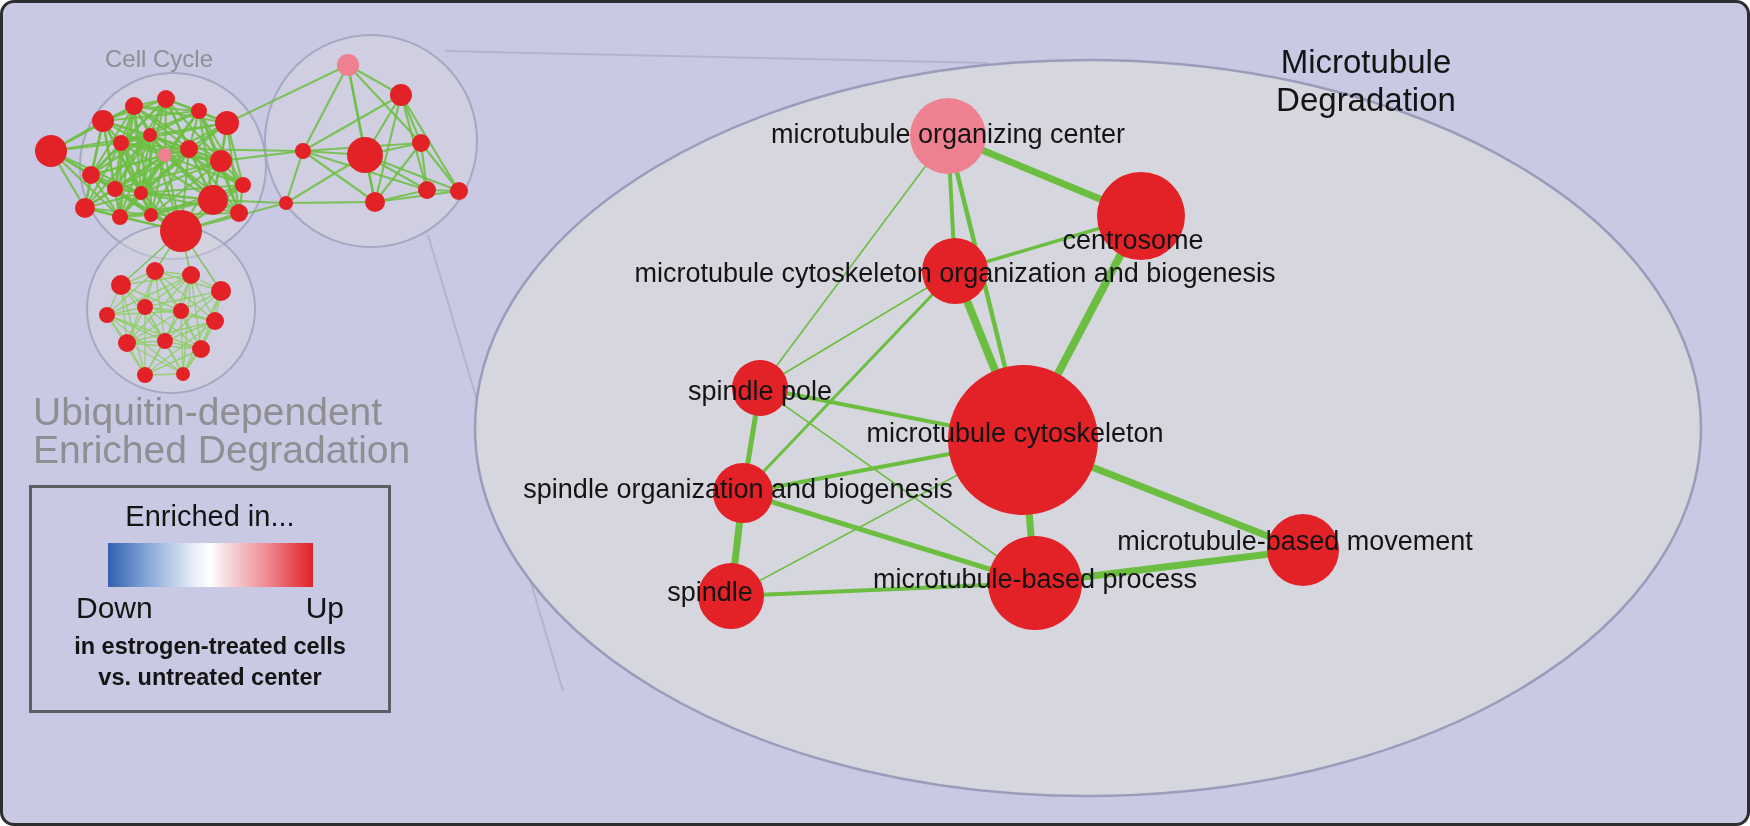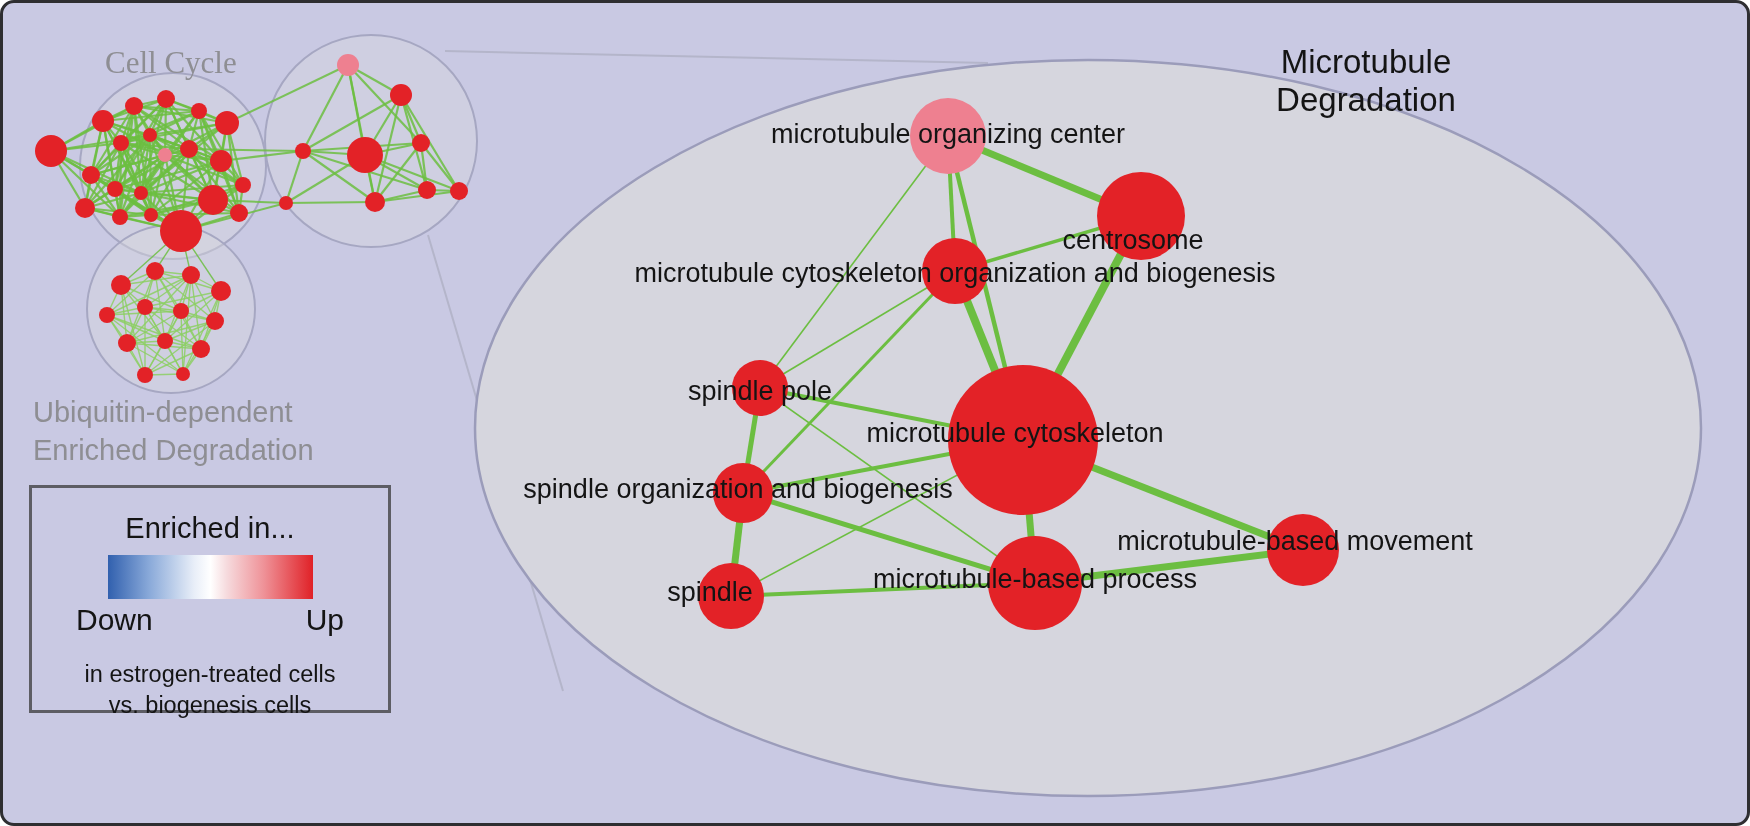--- a/index.html
+++ b/index.html
@@ -4,38 +4,38 @@
 <style>
   html,body{margin:0;padding:0;background:#ffffff;}
   body{width:1750px;height:826px;font-family:"Liberation Sans", sans-serif;position:relative;}
   .figure{
     position:absolute;left:0;top:0;width:1750px;height:826px;
     box-sizing:border-box;border:3px solid var(--frame-border,#2e2e31);
     border-radius:14px;background:var(--background,#c9c9e3);overflow:hidden;
   }
   #net-svg{position:absolute;left:0;top:0;width:1744px;height:820px;}
   .lbl{position:absolute;}
-  .cell-cycle-lbl{left:102px;top:42px;width:180px;font-size:31px;color:var(--gray-label,#8e8e93);font-family:Liberation Serif, serif;}
-  .ubiquitin-lbl{left:30px;top:390px;font-size:29px;line-height:38px;color:var(--gray-label,#8e8e93);}
+  .cell-cycle-lbl{left:102px;top:42px;width:180px;font-size:24px;color:var(--gray-label,#8e8e93);}
+  .ubiquitin-lbl{left:30px;top:390px;font-size:39px;line-height:38px;color:var(--gray-label,#8e8e93);}
   .zoom-heading{left:1203px;top:40px;width:320px;text-align:center;font-size:33px;line-height:38px;color:var(--black-label,#141414);}
   .legend{
     position:absolute;left:26px;top:482px;width:362px;height:228px;
     box-sizing:border-box;border:3px solid var(--legend-border,#5d5d64);
-    padding-top:24px;text-align:center;color:var(--black-label,#141414);
+    padding-top:12px;text-align:center;color:var(--black-label,#141414);
   }
   .legend-title{font-size:29px;}
   .legend-gradient{
     width:205px;height:44px;margin:10px auto 0 auto;
     background:linear-gradient(90deg,
       var(--grad-down,#3160ae) 0%, #89a9d9 20%, #e8eef8 42%,
       var(--grad-mid,#ffffff) 50%, #f6dadd 58%, #ef9298 76%,
       var(--grad-up,#e02127) 100%);
   }
   .legend-row{width:268px;margin:4px auto 0 auto;display:flex;justify-content:space-between;font-size:30px;text-align:center;}
-  .legend-caption{font-size:23.5px;line-height:31px;margin-top:22px;}
+  .legend-caption{font-size:23.5px;line-height:31px;margin-top:6px;font-weight:bold;}
 </style>
 </head>
 <body>
 
 <div class="figure">
   <svg id="net-svg" viewBox="0 0 1744 820" preserveAspectRatio="none">
       <line x1="442" y1="48" x2="985" y2="60" stroke="#b4b5ca" stroke-width="2"></line>
       <line x1="425" y1="232" x2="560" y2="688" stroke="#b4b5ca" stroke-width="2"></line>
       <ellipse cx="1085" cy="425" rx="613" ry="368" fill="#d6d6de" stroke="#9b9cba" stroke-width="2.5"></ellipse>
       <circle cx="170" cy="163" r="93" fill="rgba(214,214,222,0.45)" stroke="#a6a7c2" stroke-width="2"></circle>
@@ -395,16 +395,16 @@
 
   <div class="legend">
     <div class="legend-title">Enriched in...</div>
     <div class="legend-gradient"></div>
     <div class="legend-row">
       <span>Down</span>
       <span>Up</span>
     </div>
     <div class="legend-caption">
       <div>in estrogen-treated cells</div>
-      <div>vs. biogenesis cells</div>
+      <div>vs. untreated center</div>
     </div>
   </div>
 </div>
 
 </body></html>

